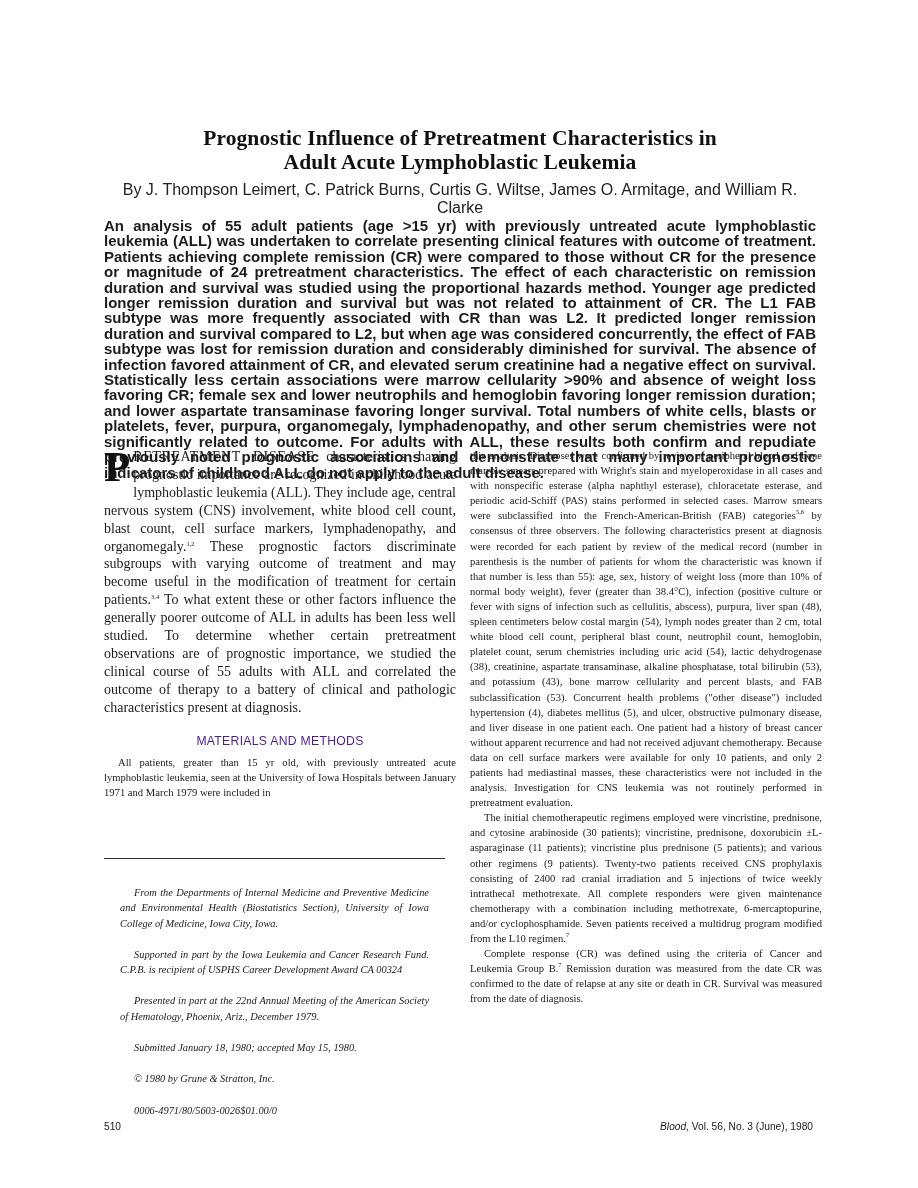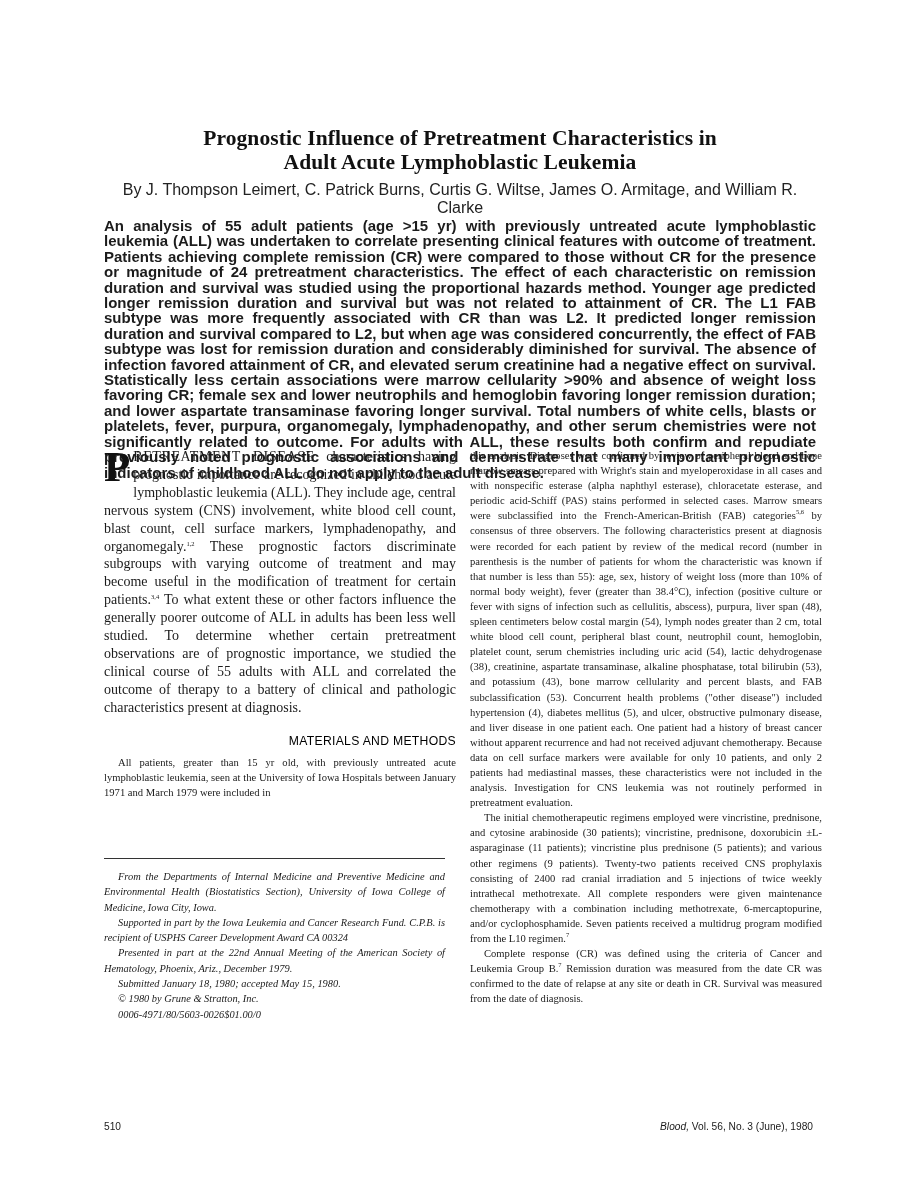--- a/index.html
+++ b/index.html
@@ -25,35 +25,35 @@
   .intro {
     font-family: "Liberation Serif", serif; font-size: 14px; line-height: 17.9px;
     text-align: justify; color: #1a1a1a; margin: 0;
   }
   .dropcap {
     float: left; font-family: "Liberation Serif", serif; font-weight: bold;
     font-size: 43px; line-height: 34px; margin: 2px 3px 0 0; color: #111;
   }
   .smallcaps-lead { letter-spacing: 0.6px; }
   .section-heading {
-    font-family: "Liberation Sans", sans-serif; font-size: 12.2px; text-align: right;
-    margin: 17px 0 7px 0; letter-spacing: 0.3px; color: #000000;
+    font-family: "Liberation Sans", sans-serif; font-size: 12.2px; text-align: center;
+    margin: 17px 0 7px 0; letter-spacing: 0.3px; color: #4c1d95;
   }
   .body-text {
     font-family: "Liberation Serif", serif; font-size: 10.6px; line-height: 15.1px;
     text-align: justify; margin: 0; color: #1a1a1a;
   }
   .indent { text-indent: 14px; }
   .rule { position: absolute; left: 104px; top: 858px; width: 341px; height: 0; border-top: 1.3px solid #333; }
   .footnotes {
     position: absolute; left: 104px; top: 869px; width: 341px;
     font-family: "Liberation Serif", serif; font-style: italic; font-size: 10.4px;
     line-height: 15.3px; text-align: justify; color: #1a1a1a;
   }
-  .footnotes p { margin: 0; }
+  .footnotes p { margin: 16px; }
   sup { font-size: 6.5px; line-height: 0; vertical-align: 5px; }
   .footer {
     position: absolute; top: 1121px; font-family: "Liberation Sans", sans-serif;
     font-size: 10.2px; color: #1a1a1a;
   }
   .footer-left { left: 104px; }
   .footer-right { right: 105px; }
   .journal-name { font-style: italic; text-align: center; }
 </style>
 </head>

